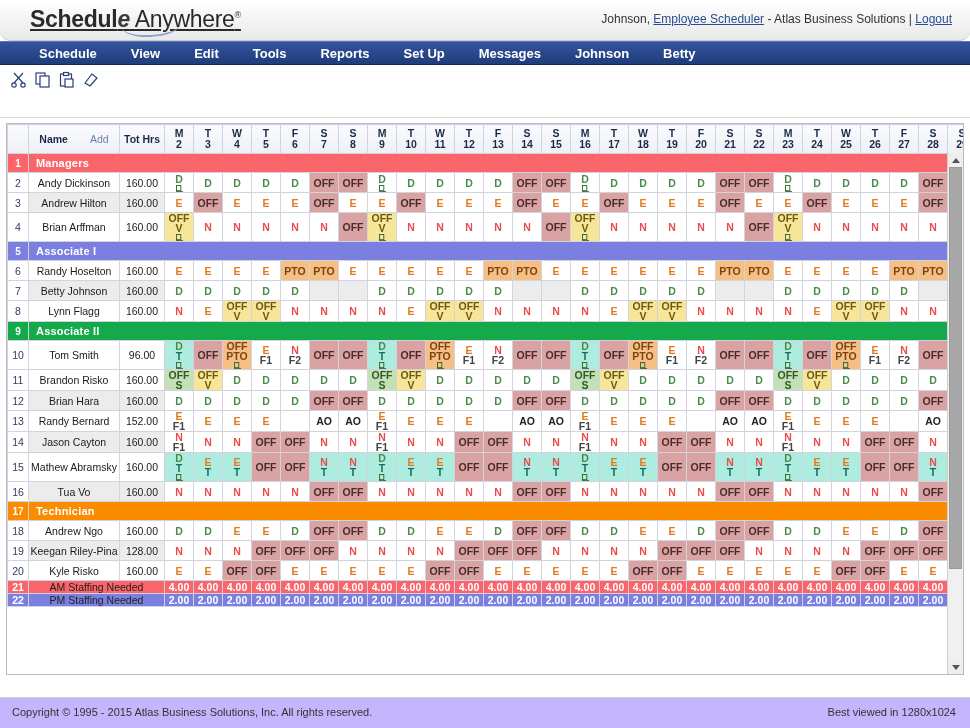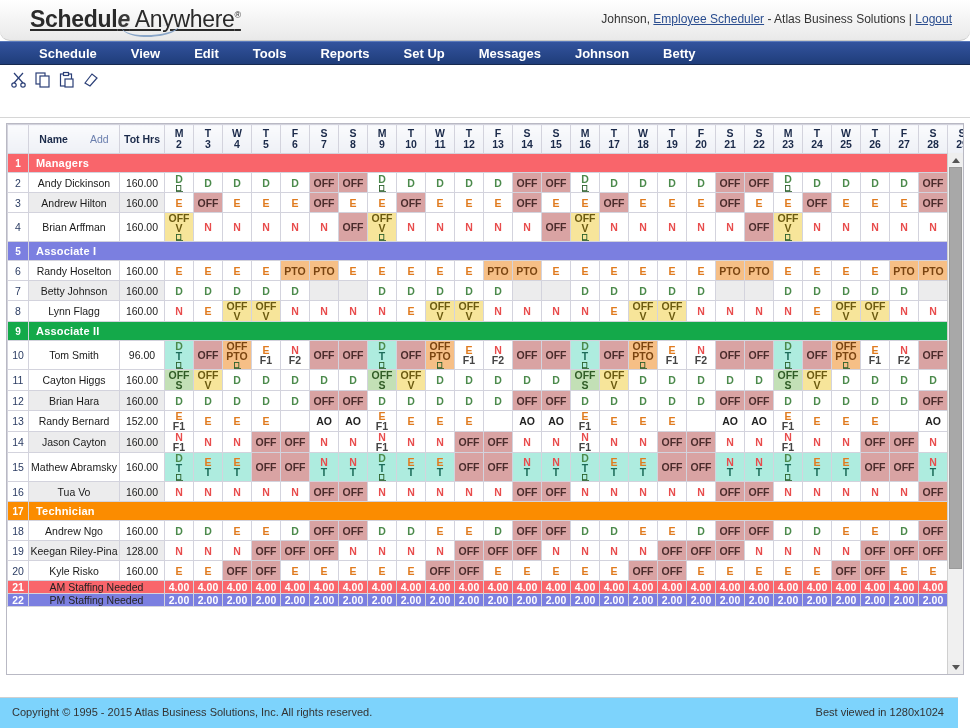--- a/index.html
+++ b/index.html
@@ -99,21 +99,21 @@
   .s-staffP{background:#7b7fe0;color:#fff;font-weight:bold;}
   td.staffcell{font-weight:bold;font-size:10px;}
   
   .vscroll{position:absolute;right:0;top:29px;bottom:0;width:15px;background:#f0f0f0;border-left:1px solid #cfcfcf;}
   .vscroll .thumb{position:absolute;left:1px;right:1px;top:14px;height:400px;background:#a8a8a8;border:1px solid #9a9a9a;}
   .vscroll .up,.vscroll .dn{position:absolute;left:0;right:0;height:13px;background:#eee;}
   .vscroll .up{top:0;}.vscroll .dn{bottom:0;}
   .vscroll .up:after{content:"";position:absolute;left:4px;top:5px;border-left:4px solid transparent;border-right:4px solid transparent;border-bottom:5px solid #555;}
   .vscroll .dn:after{content:"";position:absolute;left:4px;top:4px;border-left:4px solid transparent;border-right:4px solid transparent;border-top:5px solid #555;}
   
-  .footer{position:absolute;left:0;right:12px;bottom:0;height:30px;border-top:1px solid #d0d0d0;background:#7dd3fc;}
+  .footer{position:absolute;left:0;right:0;bottom:0;height:30px;border-top:1px solid #d0d0d0;background:#c4b5fd;}
   .footer .cp{position:absolute;left:12px;top:8px;font-size:11px;color:#333;}
   .footer .bv{position:absolute;right:14px;top:8px;font-size:11px;color:#333;}
 </style>
 </head>
 <body>
 
 <div class="banner">
   <div class="logo">
     <span class="sch">Schedul</span><span class="e">e</span><span class="any"> Anywhere</span><span class="reg">®</span>
   </div>
@@ -1357,21 +1357,21 @@
             </div>
           </td>
           <td class="cell s-OFF" style="height: 28px;">
             <div class="cellbox">
               <span class="l1">OFF</span>
             </div>
           </td>
         </tr>
         <tr class="">
           <td class="num">11</td>
-          <td class="name">Cayton Higgs</td>
+          <td class="name">Brandon Risko</td>
           <td class="hrs">160.00</td>
           <td class="cell s-S">
             <div class="cellbox">
               <span class="l1" style="color: rgb(47, 91, 37);">OFF</span>
               <span class="l2">S</span>
             </div>
           </td>
           <td class="cell s-V">
             <div class="cellbox">
               <span class="l1" style="color: rgb(107, 90, 16);">OFF</span>

